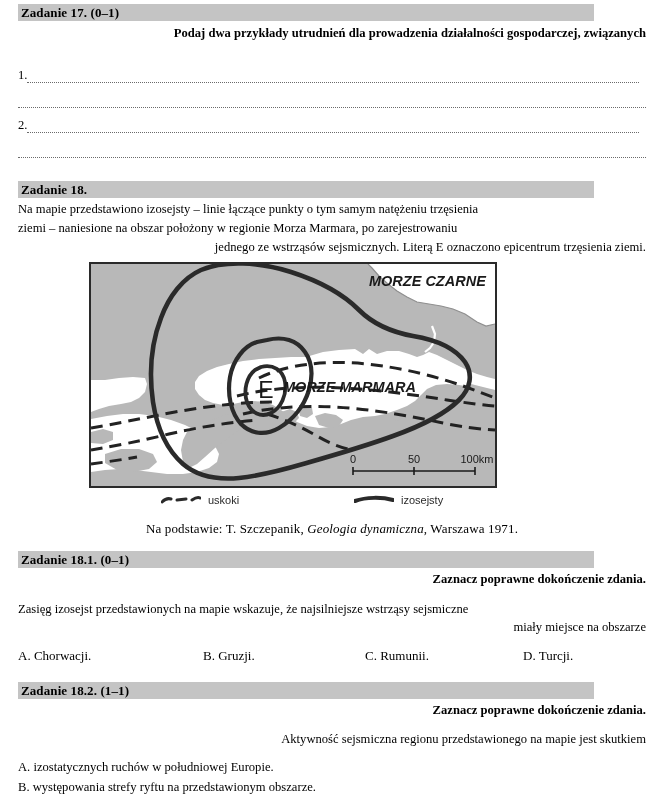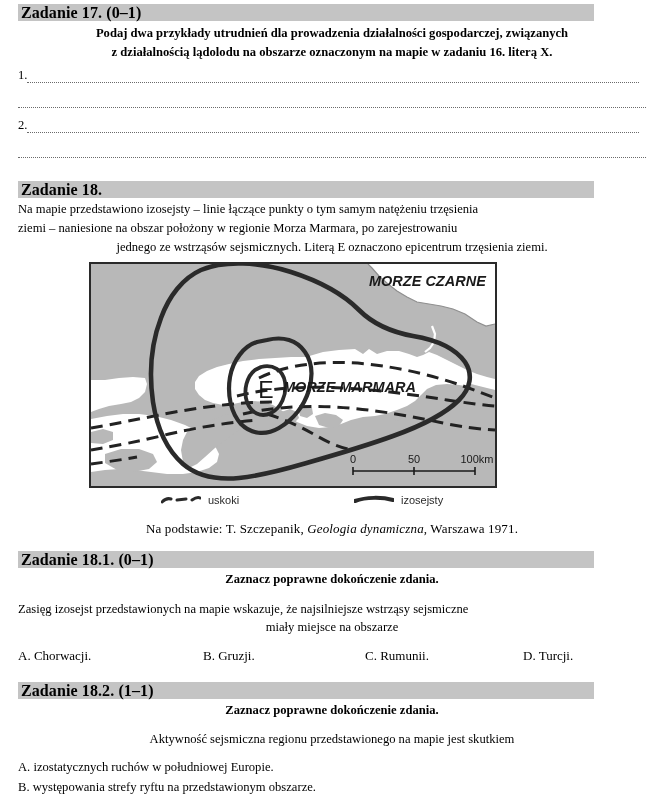--- a/index.html
+++ b/index.html
@@ -29,40 +29,40 @@
     left: 18px;
     width: 576px;
     height: 17px;
     background: #c4c4c4;
     display: flex;
     align-items: center;
   }
   .task-bar-label {
     font-family: "Liberation Serif", serif;
     font-weight: bold;
-    font-size: 16px;
+    font-size: 13px;
     line-height: 17px;
     padding-left: 3px;
     letter-spacing: 0.1px;
     white-space: nowrap;
   }
 
   
   .para {
     position: absolute;
     left: 18px;
     width: 628px;
     font-size: 12.6px;
     line-height: 19px;
     text-align: justify;
   }
   .para.bold {
     font-weight: bold;
   }
-  .para.nojust { text-align: center; }
+  .para.nojust { text-align: right; }
 
   
   .dotline {
     position: absolute;
     left: 18px;
     width: 628px;
     height: 16px;
     font-size: 12.6px;
     color: #555;
     overflow: hidden;
@@ -152,21 +152,20 @@
 </head>
 <body>
 
 <div class="page">
 
   <div class="task-bar" style="top:4px;">
     <span class="task-bar-label">Zadanie 17. (0–1)</span>
   </div>
 
   <div class="para bold nojust" style="top:24px;">Podaj dwa przykłady utrudnień dla prowadzenia działalności gospodarczej, związanych</div>
-  <div class="para bold nojust" style="top:43px;">z działalnością lądolodu na obszarze oznaczonym na mapie w zadaniu 16. literą X.</div>
 
   <div class="dotline" style="top:68px;">
     <span class="num">1.</span><span class="dots" style="width:612px;"></span>
   </div>
   <div class="dotline" style="top:93px;">
     <span class="num"></span><span class="dots" style="width:628px;"></span>
   </div>
   <div class="dotline" style="top:118px;">
     <span class="num">2.</span><span class="dots" style="width:612px;"></span>
   </div>

